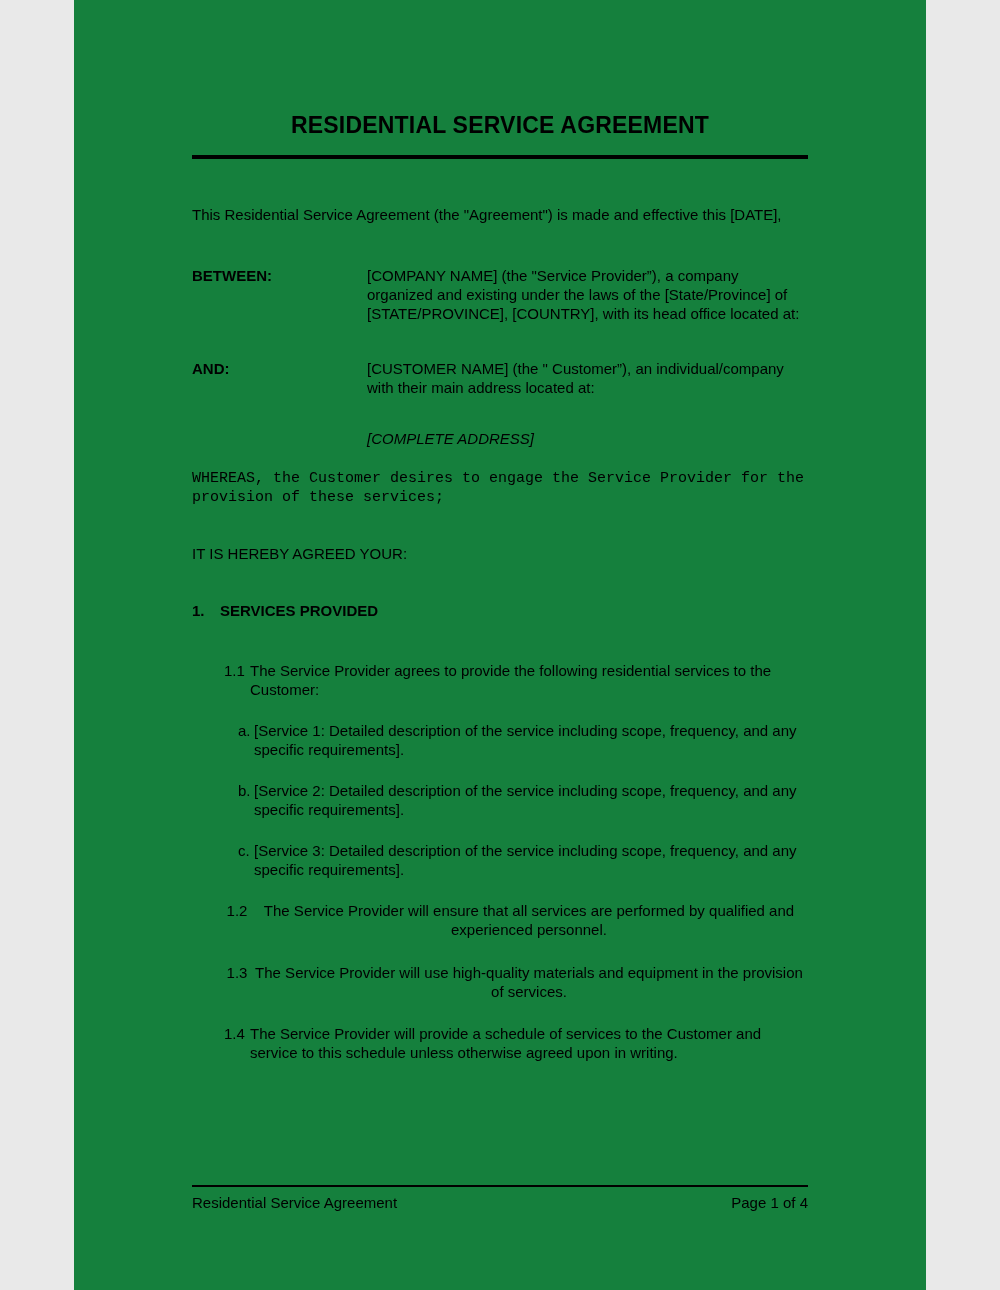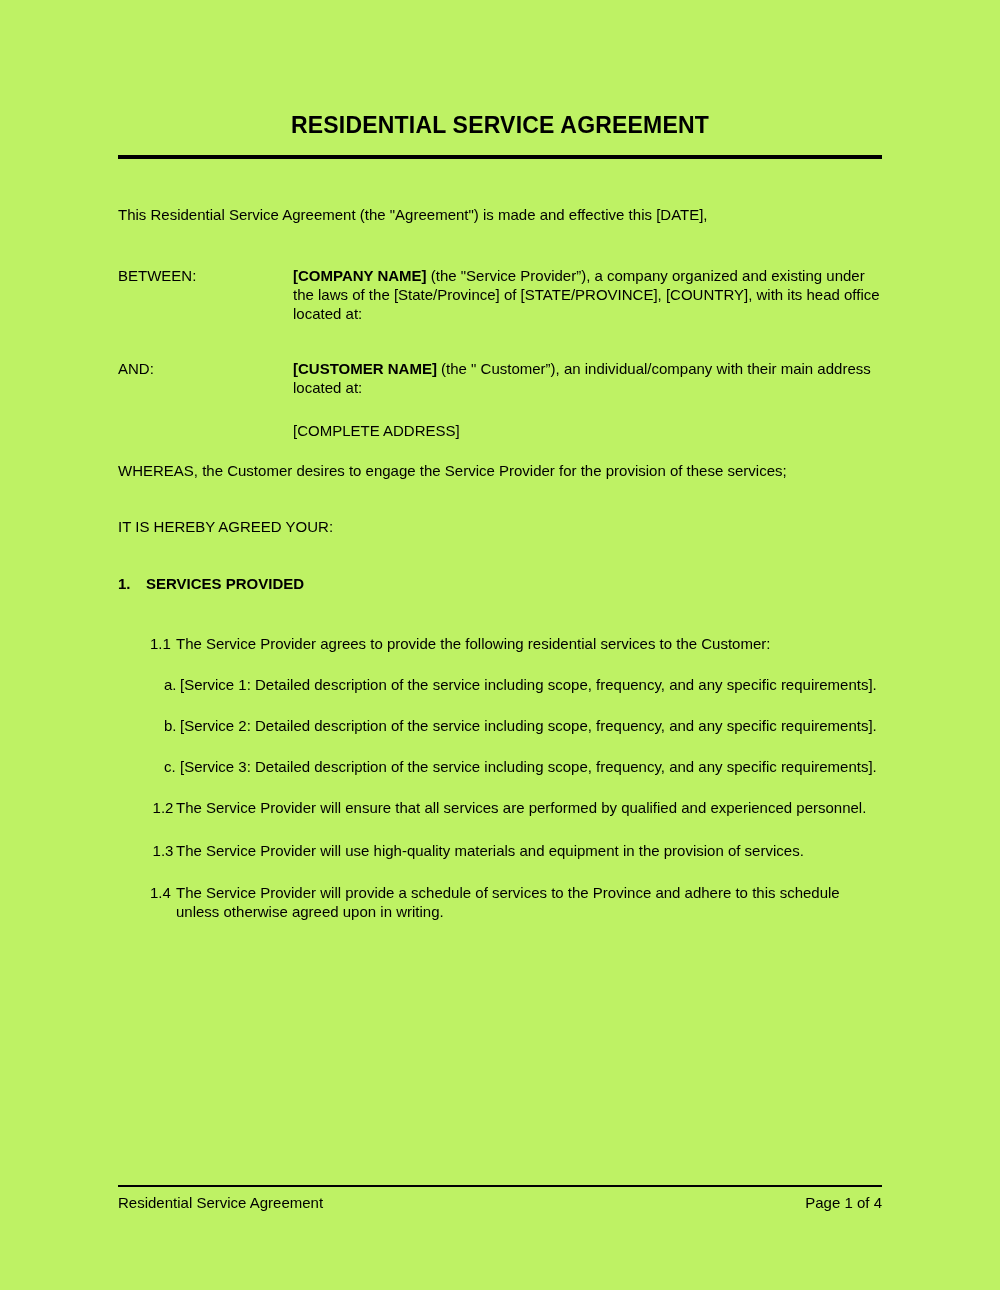--- a/index.html
+++ b/index.html
@@ -1,48 +1,48 @@
 <!DOCTYPE html>
 <html><head>
 <meta charset="utf-8">
 <style>
   * { margin:0; padding:0; box-sizing:border-box; }
   html,body { background:#e9e9e9; }
   .page {
     position:relative;
-    width:1000px; height:1290px;
+    width:852px; height:1290px;
     margin:0 auto;
-    background:#bef264;
+    background:#15803d;
     color:#000000;
     font-family:"Liberation Sans", sans-serif;
     font-size:15px; line-height:19px;
     overflow:hidden;
   }
   .content { padding:0 118px; }
 
   .doc-title {
     padding-top:112px;
     font-size:23px; line-height:27px;
     font-weight:bold; text-align:center;
     letter-spacing:0.2px;
   }
   .rule-thick { height:4px; background:#000; margin-top:16px; }
 
   .intro { margin-top:46px; }
 
   .party-row { display:flex; margin-top:42px; }
   .party-row.and { margin-top:36px; }
-  .party-label { width:175px; flex-shrink:0; font-weight:normal; }
+  .party-label { width:175px; flex-shrink:0; font-weight:bold; }
   .party-body { flex:1; }
   .party-address { margin-top:38px; }
-  .party-address.short { margin-top:24px; }
-  .bold { font-weight:bold; }
+  .party-address.short { margin-top:32px;font-style:italic; }
+  .bold { font-weight:normal; }
 
   .whereas-1 { margin-top:62px; }
-  .whereas-2 { margin-top:21px; }
+  .whereas-2 { margin-top:21px;font-family:Liberation Mono, monospace; }
   .agreed    { margin-top:37px; }
 
   .section-heading { display:flex; margin-top:38px; font-weight:bold; }
   .section-heading .sec-num { width:28px; flex-shrink:0; }
 
   .clause { display:flex; margin-left:32px; }
   .clause .clause-num { width:26px; flex-shrink:0; }
   .clause.c11 { margin-top:41px; }
   .clause.c12 { margin-top:22px;text-align:center; }
   .clause.c13 { margin-top:24px;text-align:center; }
@@ -113,21 +113,21 @@
     <div class="clause c12">
       <span class="clause-num">1.2</span>
       <span>The Service Provider will ensure that all services are performed by qualified and experienced personnel.</span>
     </div>
     <div class="clause c13">
       <span class="clause-num">1.3</span>
       <span>The Service Provider will use high-quality materials and equipment in the provision of services.</span>
     </div>
     <div class="clause c14">
       <span class="clause-num">1.4</span>
-      <span>The Service Provider will provide a schedule of services to the Province and adhere to this schedule unless otherwise agreed upon in writing.</span>
+      <span>The Service Provider will provide a schedule of services to the Customer and service to this schedule unless otherwise agreed upon in writing.</span>
     </div>
 
   </div>
 
   <div class="footer">
     <span>Residential Service Agreement</span>
     <span>Page 1 of 4</span>
   </div>
 </div>
 

